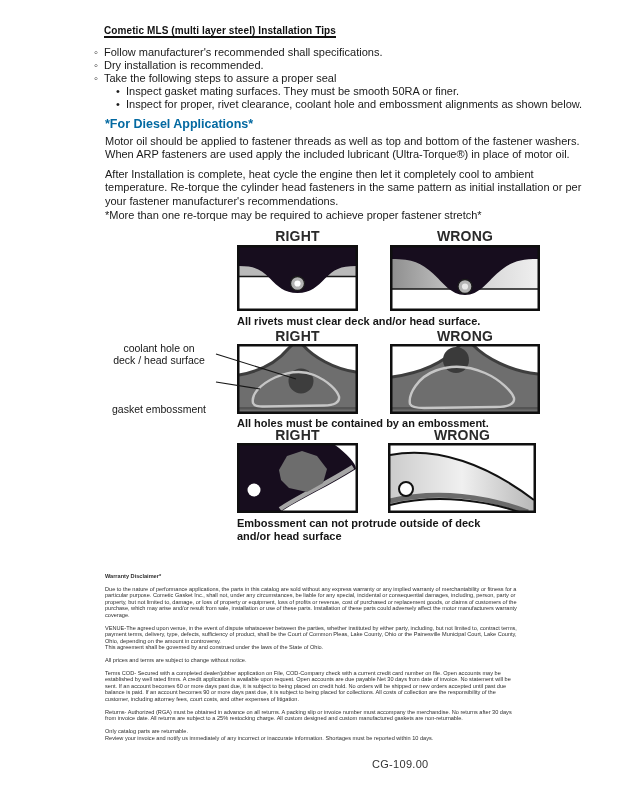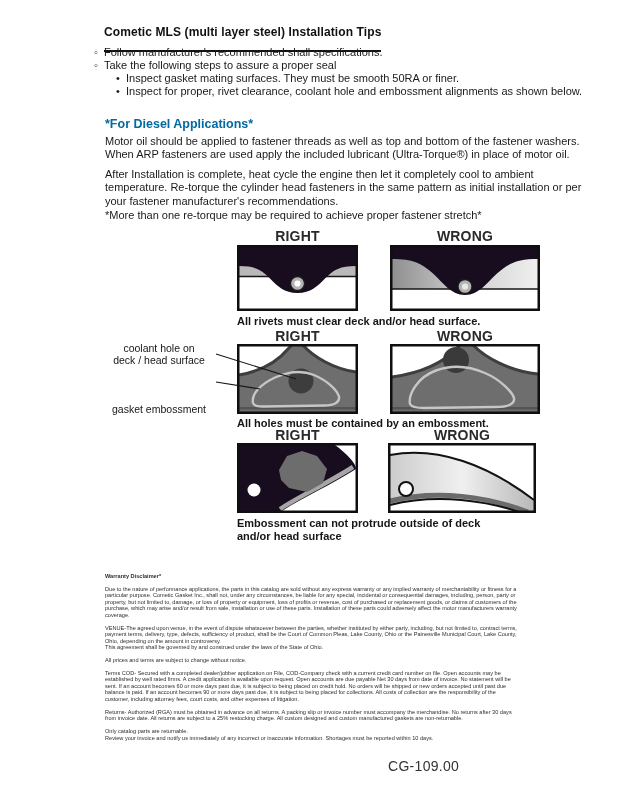--- a/index.html
+++ b/index.html
@@ -4,22 +4,22 @@
 <style>
   html,body{margin:0;padding:0;}
   body{
     width:618px;height:800px;background:#ffffff;position:relative;
     font-family:"Liberation Sans","DejaVu Sans",sans-serif;color:#1a1a1a;
     overflow:hidden;
   }
   .abs{position:absolute;}
   
   .title{
-    left:104px;top:25px;font-size:12px;font-weight:bold;color:#111;
-    border-bottom:2px solid #111;padding-bottom:11px;letter-spacing:0.1px;
+    left:104px;top:25px;font-size:10px;font-weight:bold;color:#111;
+    border-bottom:2px solid #111;padding-bottom:0;letter-spacing:0.1px;
   }
   
   .bullets{left:95px;top:46px;font-size:11px;line-height:13px;width:500px;}
   .bullet{position:relative;padding-left:9px;}
   .bullet::before{content:"◦";position:absolute;left:-1px;top:0;font-size:11px;color:#1a1a1a;}
   .subbullet{position:relative;margin-left:22px;padding-left:9px;}
   .subbullet::before{content:"•";position:absolute;left:-1px;top:0;font-size:11px;color:#1a1a1a;}
   
   .diesel-heading{left:105px;top:117px;font-size:12.5px;font-weight:bold;color:#0369a1;}
   .para{left:105px;width:480px;font-size:11px;line-height:13.4px;}
@@ -49,29 +49,30 @@
   .side-label{font-size:10.5px;line-height:11.5px;color:#161616;text-align:center;width:108px;left:105px;}
   .side-coolant{top:343px;}
   .side-emboss{top:376px;margin-top:28px;}
   .leader-overlay{left:0;top:330px;pointer-events:none;}
   
   .disclaimer{left:105px;top:573px;width:414px;font-size:5.6px;line-height:6.45px;color:#2e2e2e;}
   .disclaimer .dh{font-weight:bold;margin-bottom:6.5px;}
   .disclaimer .dp{margin-bottom:6.5px;}
   .disclaimer .dp0{margin-bottom:0;}
   
-  .page-code{left:388px;top:758px;font-size:14px;color:#333;letter-spacing:0.3px;text-align:right;}
+  .page-code{left:372px;top:758px;font-size:11px;color:#333;letter-spacing:0.3px;text-align:right;}
 </style>
 </head>
 <body>
 
 <div class="abs title">Cometic MLS (multi layer steel) Installation Tips</div>
 
 <div class="abs bullets">
   <div class="bullet">Follow manufacturer's recommended shall specifications.</div>
+  <div class="bullet">Dry installation is recommended.</div>
   <div class="bullet">Take the following steps to assure a proper seal</div>
   <div class="subbullet">Inspect gasket mating surfaces.  They must be smooth 50RA or finer.</div>
   <div class="subbullet">Inspect for proper, rivet clearance, coolant hole and embossment alignments as shown below.</div>
 </div>
 
 <div class="abs diesel-heading">*For Diesel Applications*</div>
 <div class="abs para p1">Motor oil should be applied to fastener threads as well as top and bottom of the fastener washers. When ARP fasteners are used apply the included lubricant (Ultra-Torque®) in place of motor oil.</div>
 <div class="abs para p2">After Installation is complete, heat cycle the engine then let it completely cool to ambient temperature. Re-torque the cylinder head fasteners in the same pattern as initial installation or per your fastener manufacturer's recommendations.</div>
 <div class="abs para note">*More than one re-torque may be required to achieve proper fastener stretch*</div>
 

